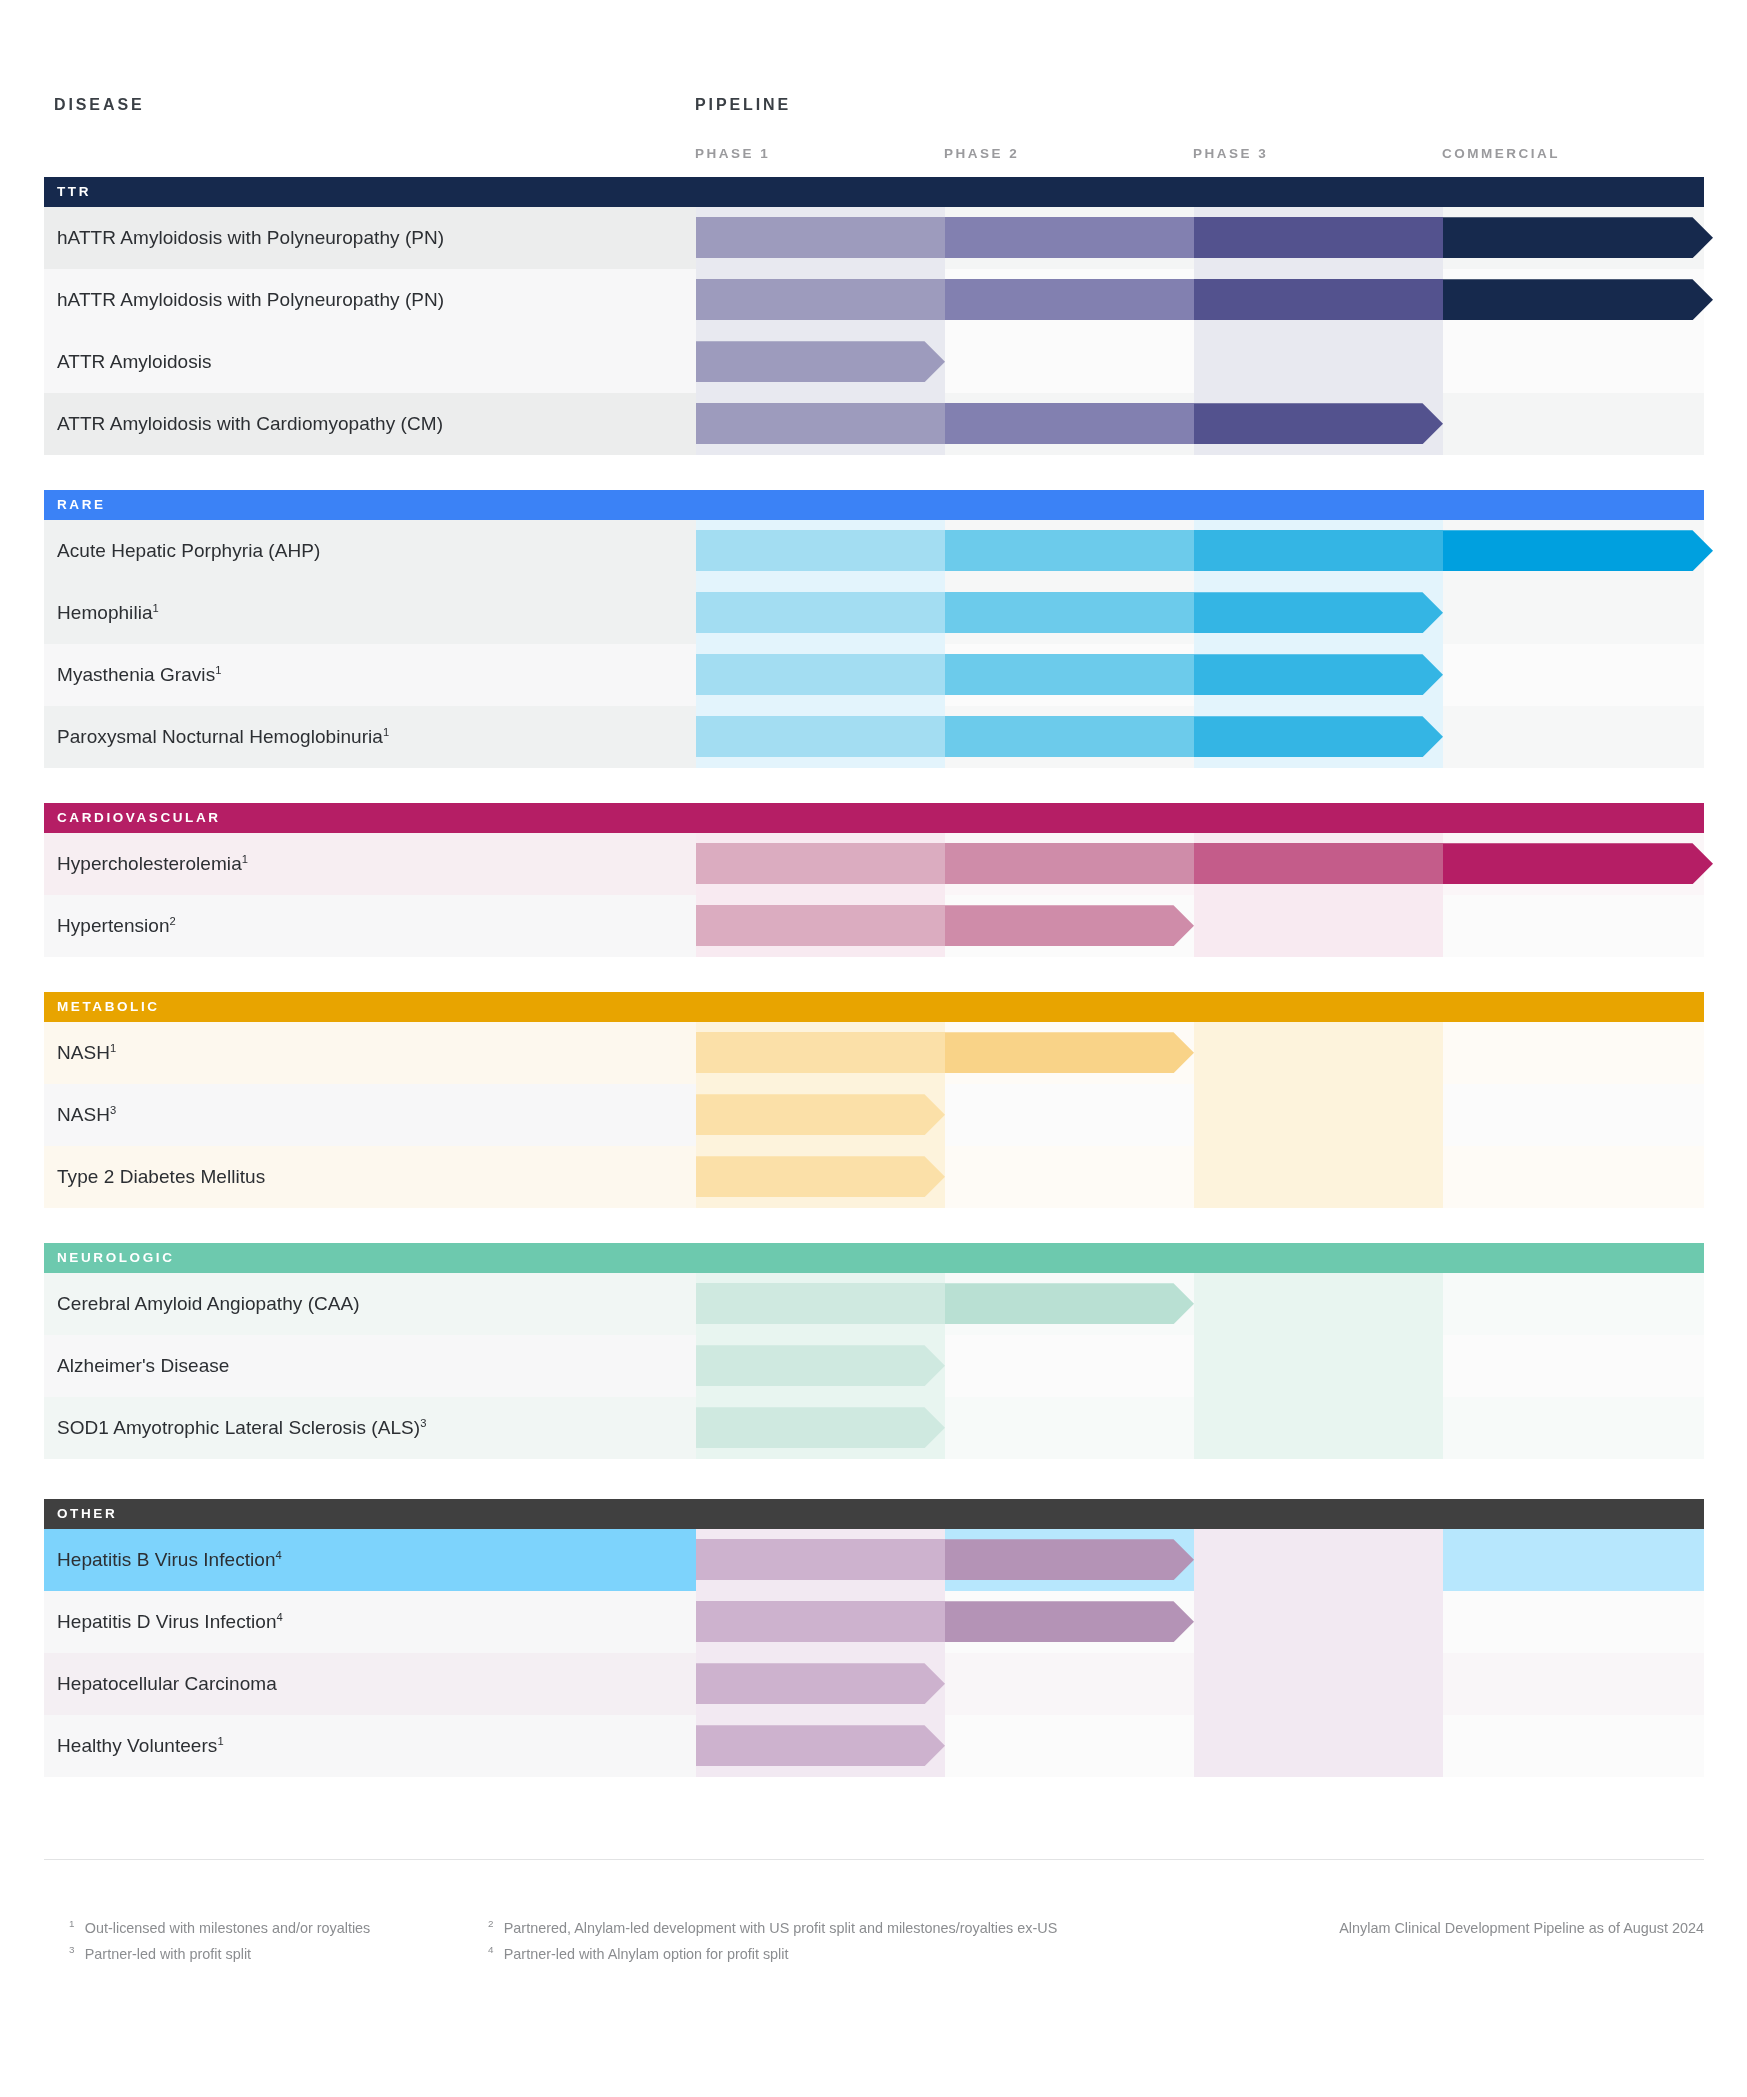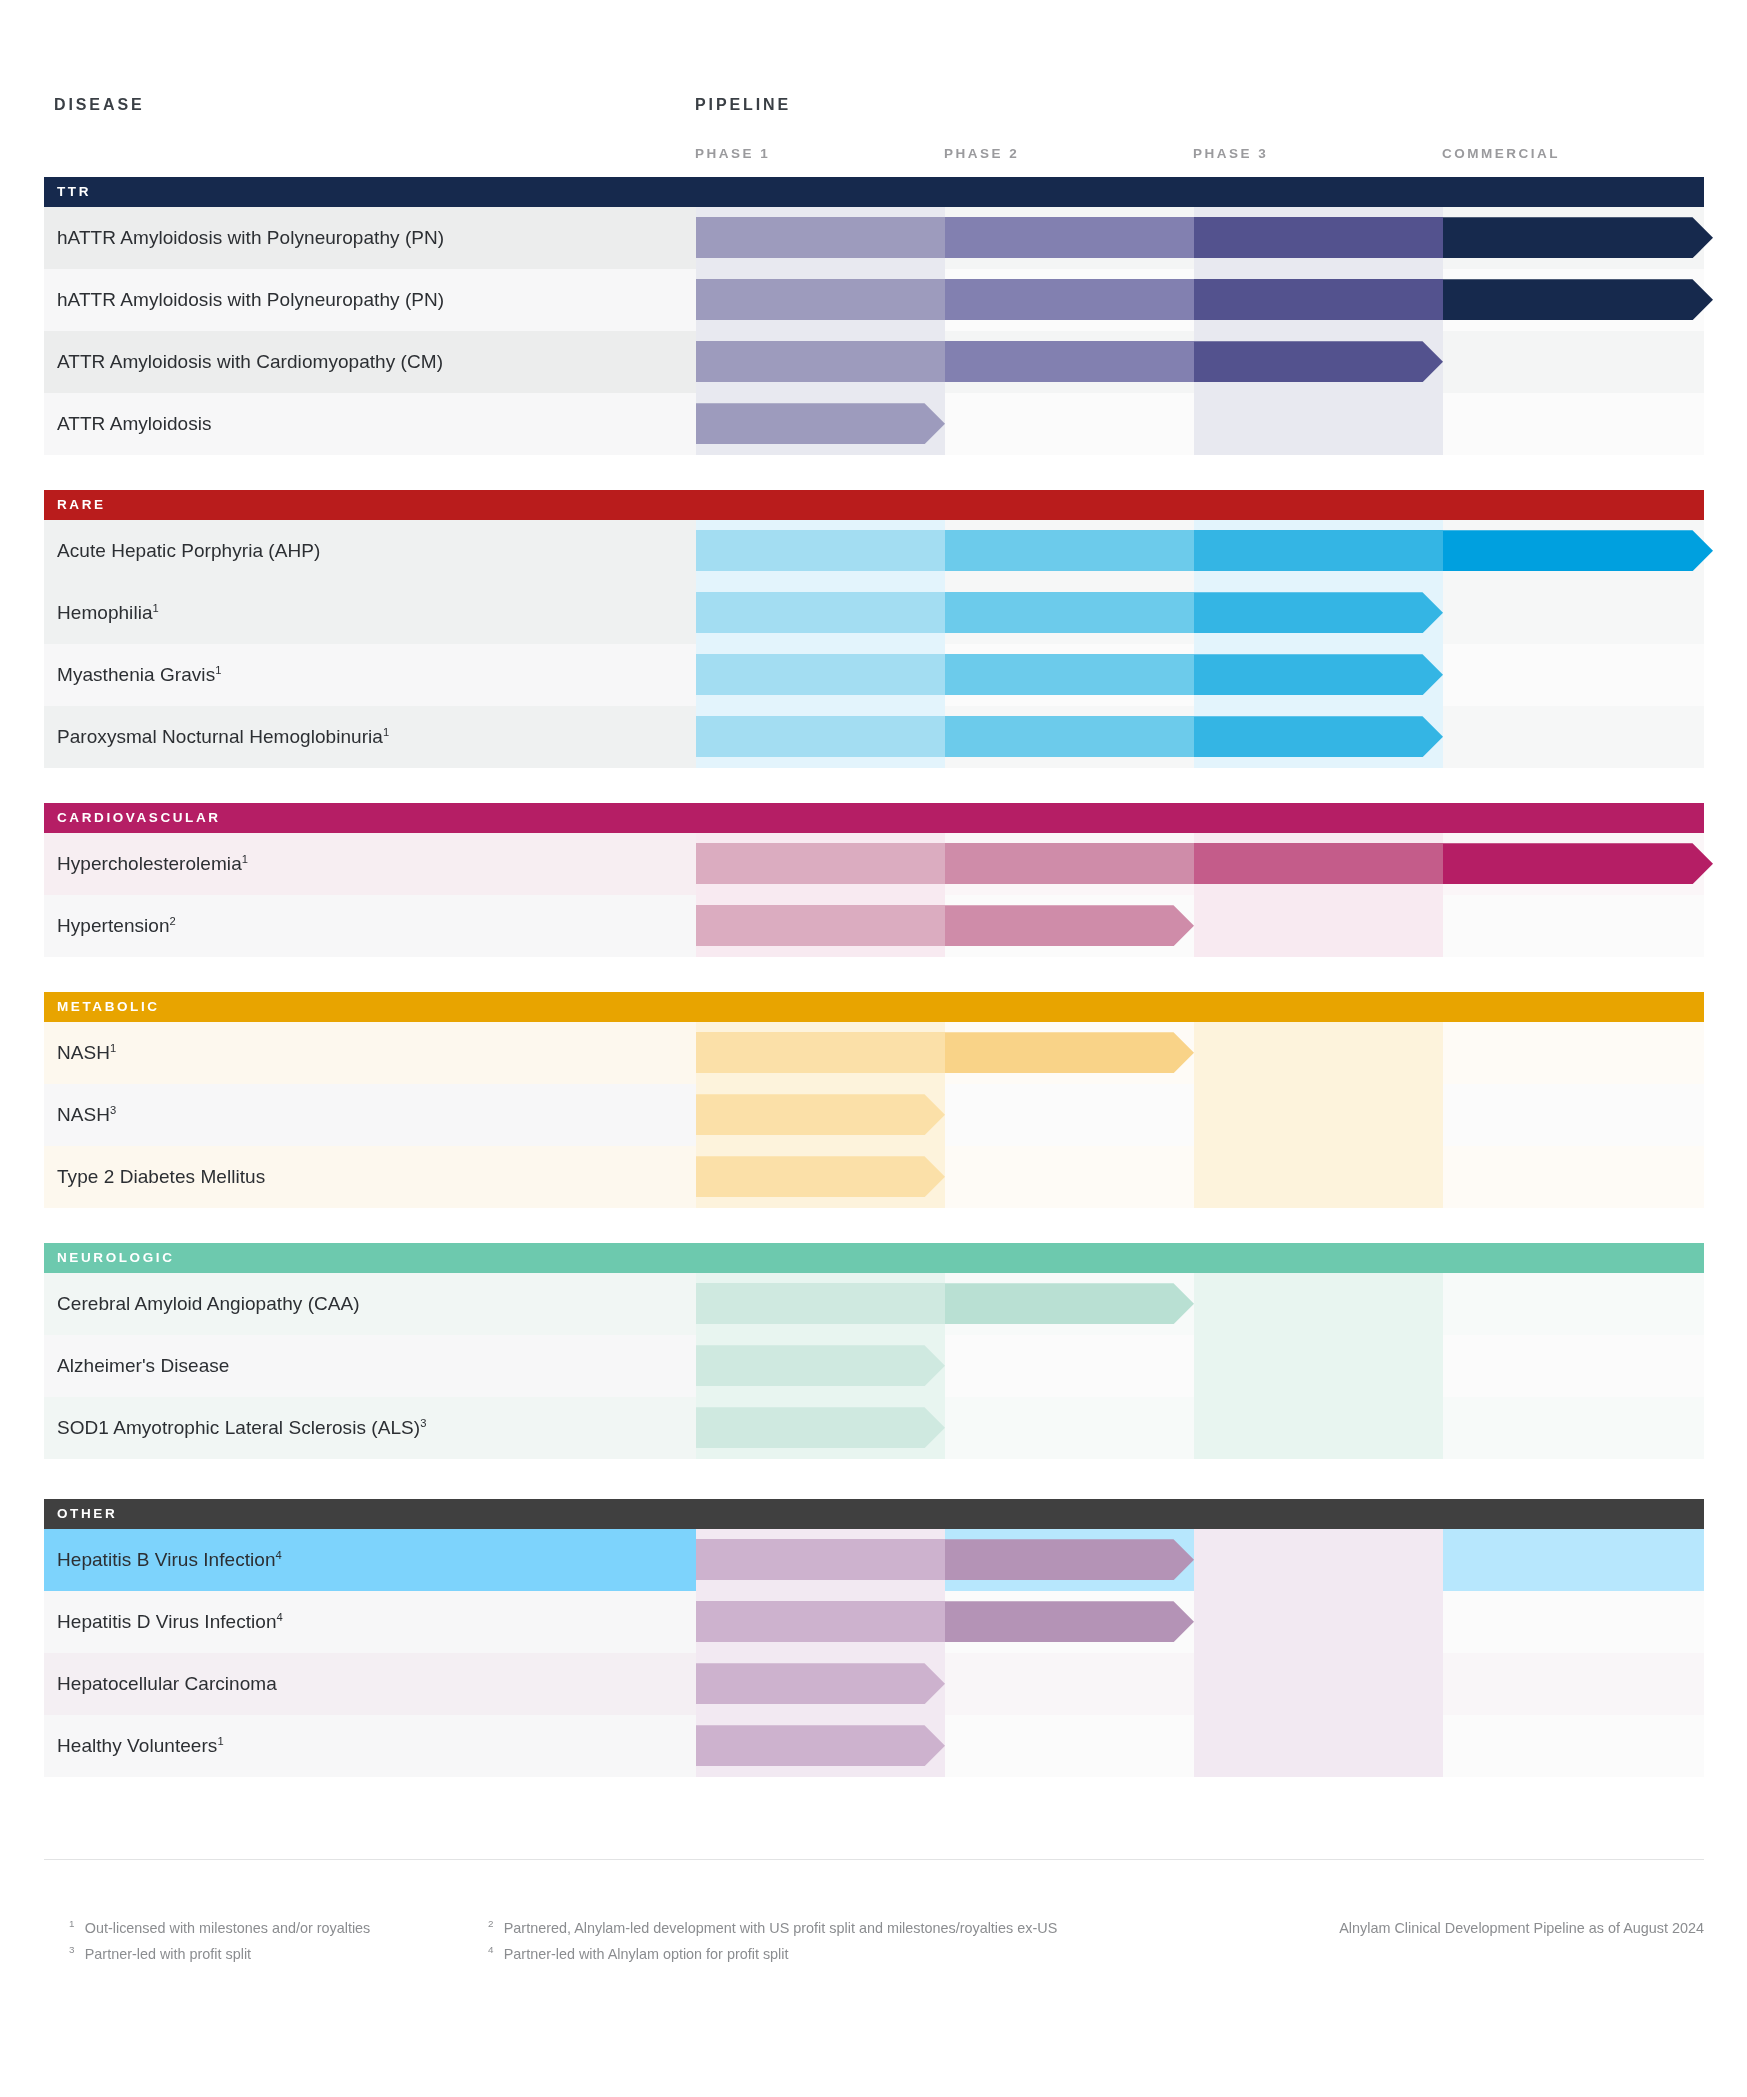--- a/index.html
+++ b/index.html
@@ -215,49 +215,49 @@
             <div class="cell c3" style="background: rgb(232, 233, 240);"></div>
             <div class="cell c4" style="background: rgba(255, 255, 255, 0.45);"></div>
             <div class="bar">
               <div class="seg s1" style="background: rgb(157, 155, 189);"></div>
               <div class="seg s2" style="background: rgb(130, 128, 176);"></div>
               <div class="seg s3" style="background: rgb(83, 82, 142);"></div>
               <div class="seg s4 tip" style="background: rgb(22, 41, 77);"></div>
             </div>
           </div>
         </div>
+        <div class="row plain">
+          <div class="row-label"><span>ATTR Amyloidosis</span></div>
+          <div class="track">
+            <div class="cell c1" style="background: rgb(232, 233, 240);"></div>
+            <div class="cell c2" style="background: rgba(255, 255, 255, 0.45);"></div>
+            <div class="cell c3" style="background: rgb(232, 233, 240);"></div>
+            <div class="cell c4" style="background: rgba(255, 255, 255, 0.45);"></div>
+            <div class="bar">
+              <div class="seg s1 tip" style="background: rgb(157, 155, 189);"></div>
+            </div>
+          </div>
+        </div>
         <div class="row alt" style="background: rgb(236, 237, 237);">
           <div class="row-label"><span>ATTR Amyloidosis with Cardiomyopathy (CM)</span></div>
           <div class="track">
             <div class="cell c1" style="background: rgb(232, 233, 240);"></div>
             <div class="cell c2" style="background: rgba(255, 255, 255, 0.45);"></div>
             <div class="cell c3" style="background: rgb(232, 233, 240);"></div>
             <div class="cell c4" style="background: rgba(255, 255, 255, 0.45);"></div>
             <div class="bar">
               <div class="seg s1" style="background: rgb(157, 155, 189);"></div>
               <div class="seg s2" style="background: rgb(130, 128, 176);"></div>
               <div class="seg s3 tip" style="background: rgb(83, 82, 142);"></div>
             </div>
           </div>
         </div>
-        <div class="row plain">
-          <div class="row-label"><span>ATTR Amyloidosis</span></div>
-          <div class="track">
-            <div class="cell c1" style="background: rgb(232, 233, 240);"></div>
-            <div class="cell c2" style="background: rgba(255, 255, 255, 0.45);"></div>
-            <div class="cell c3" style="background: rgb(232, 233, 240);"></div>
-            <div class="cell c4" style="background: rgba(255, 255, 255, 0.45);"></div>
-            <div class="bar">
-              <div class="seg s1 tip" style="background: rgb(157, 155, 189);"></div>
-            </div>
-          </div>
-        </div>
-      </div>
-      <div class="section">
-        <div class="section-header" style="background: #b91c1c;">RARE</div>
+      </div>
+      <div class="section">
+        <div class="section-header" style="background: #3b82f6;">RARE</div>
         <div class="row alt" style="background: rgb(239, 241, 241);">
           <div class="row-label"><span>Acute Hepatic Porphyria (AHP)</span></div>
           <div class="track">
             <div class="cell c1" style="background: rgb(227, 244, 252);"></div>
             <div class="cell c2" style="background: rgba(255, 255, 255, 0.45);"></div>
             <div class="cell c3" style="background: rgb(227, 244, 252);"></div>
             <div class="cell c4" style="background: rgba(255, 255, 255, 0.45);"></div>
             <div class="bar">
               <div class="seg s1" style="background: rgb(163, 221, 242);"></div>
               <div class="seg s2" style="background: rgb(108, 203, 235);"></div>

